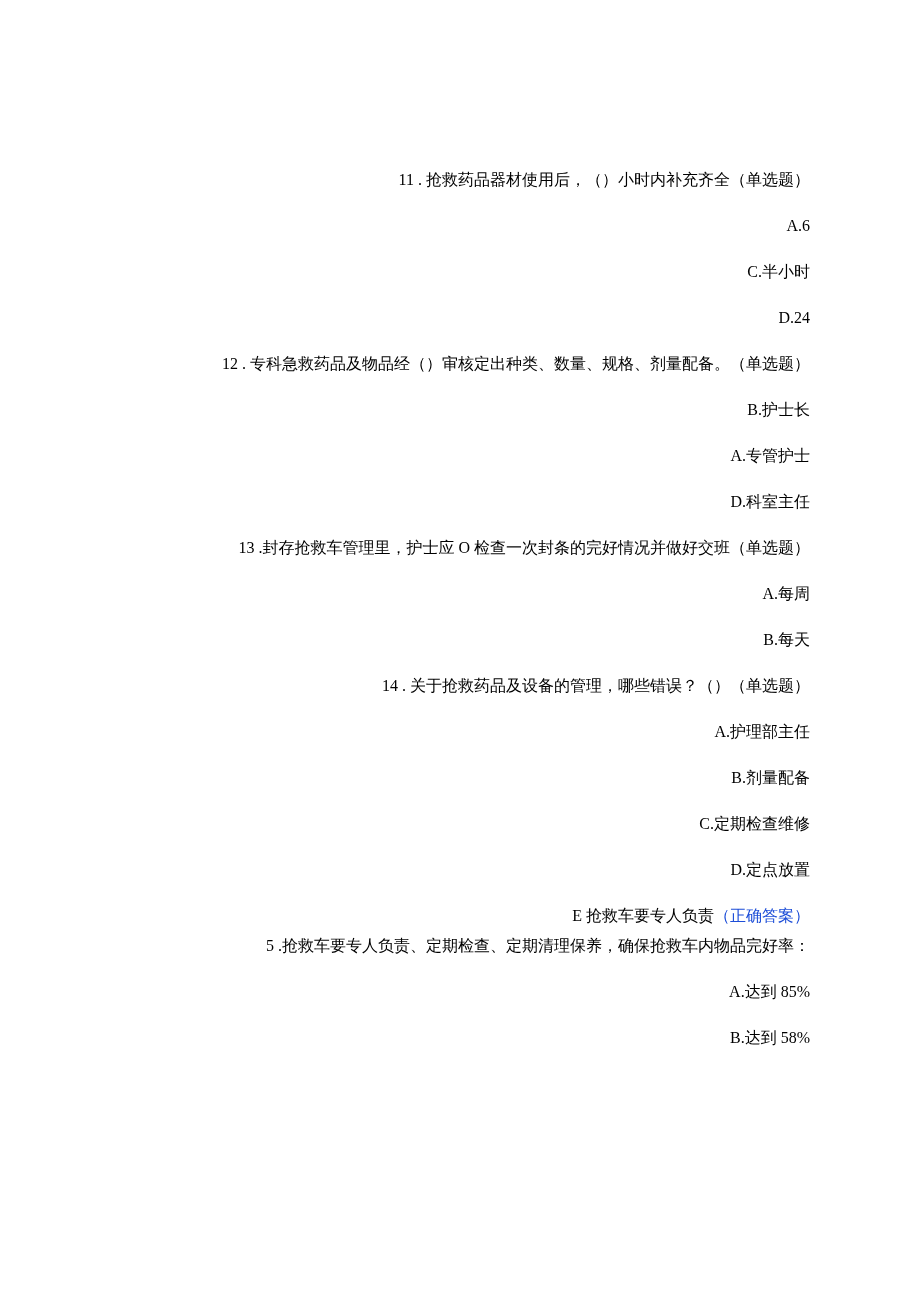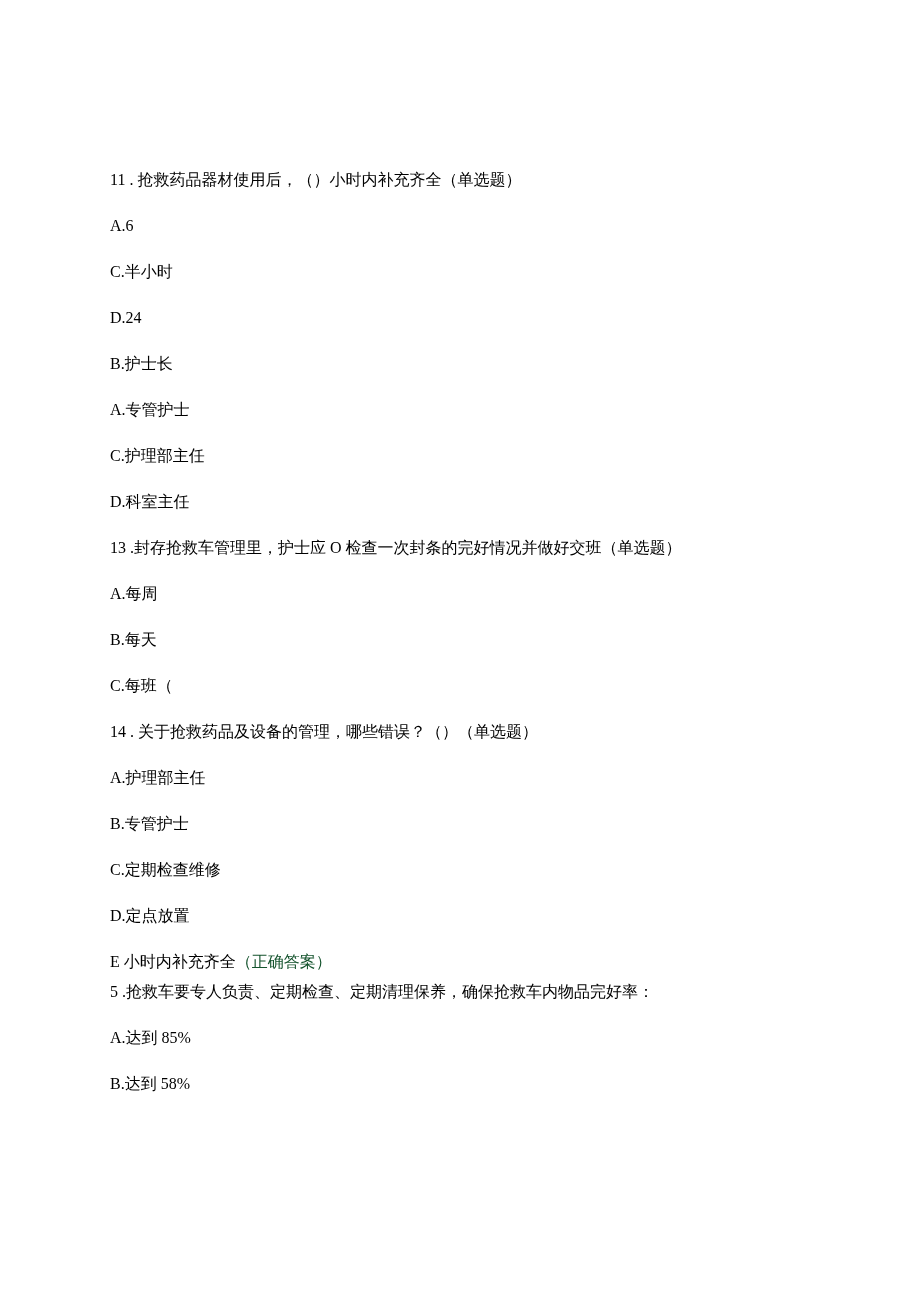--- a/index.html
+++ b/index.html
@@ -13,58 +13,60 @@
   }
   .page {
     width: 920px;
     min-height: 1301px;
     box-sizing: border-box;
     padding: 168px 110px 60px 110px;
     text-align: left;
   }
   .line {
     margin-bottom: 22px;
+    text-align: right;
   }
   .correct-answer {
-    color: #14532d;
+    color: #1d4ed8;
   }
 </style>
 </head>
 <body>
 
 <div class="page">
 
   <div class="line">
     <span>11</span><span> . 抢救药品器材使用后，（）小时内补充齐全（单选题）</span>
   </div>
   <div class="line">A.6</div>
   <div class="line">C.半小时</div>
   <div class="line">D.24</div>
 
+  <div class="line">
+    <span>12</span><span> . 专科急救药品及物品经（）审核定出种类、数量、规格、剂量配备。（单选题）</span>
+  </div>
   <div class="line">B.护士长</div>
   <div class="line">A.专管护士</div>
-  <div class="line">C.护理部主任</div>
   <div class="line">D.科室主任</div>
 
   <div class="line">
     <span>13</span><span> .封存抢救车管理里，护士应 O 检查一次封条的完好情况并做好交班（单选题）</span>
   </div>
   <div class="line">A.每周</div>
   <div class="line">B.每天</div>
-  <div class="line">C.每班（</div>
 
   <div class="line">
     <span>14</span><span> . 关于抢救药品及设备的管理，哪些错误？（）（单选题）</span>
   </div>
   <div class="line">A.护理部主任</div>
-  <div class="line">B.专管护士</div>
+  <div class="line">B.剂量配备</div>
   <div class="line">C.定期检查维修</div>
   <div class="line">D.定点放置</div>
   <div class="line" style="margin-bottom:6px;">
-    <span>E 小时内补充齐全</span><span class="correct-answer">（正确答案）</span>
+    <span>E 抢救车要专人负责</span><span class="correct-answer">（正确答案）</span>
   </div>
 
   <div class="line">
     <span>5</span><span> .抢救车要专人负责、定期检查、定期清理保养，确保抢救车内物品完好率：</span>
   </div>
   <div class="line">A.达到 85%</div>
   <div class="line">B.达到 58%</div>
 
 </div>
 

